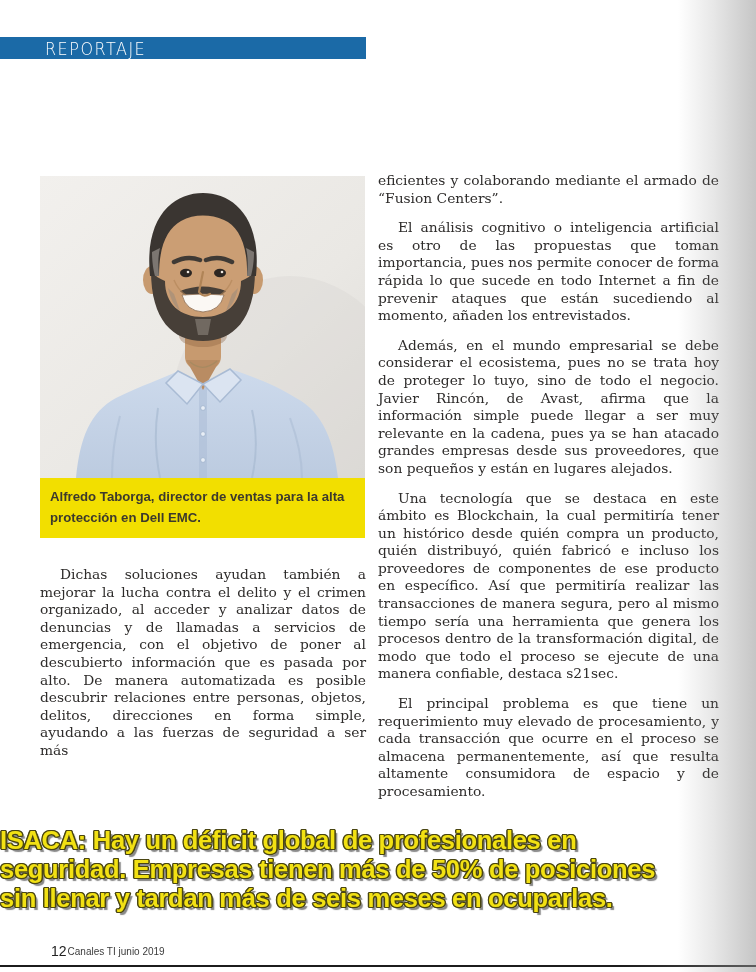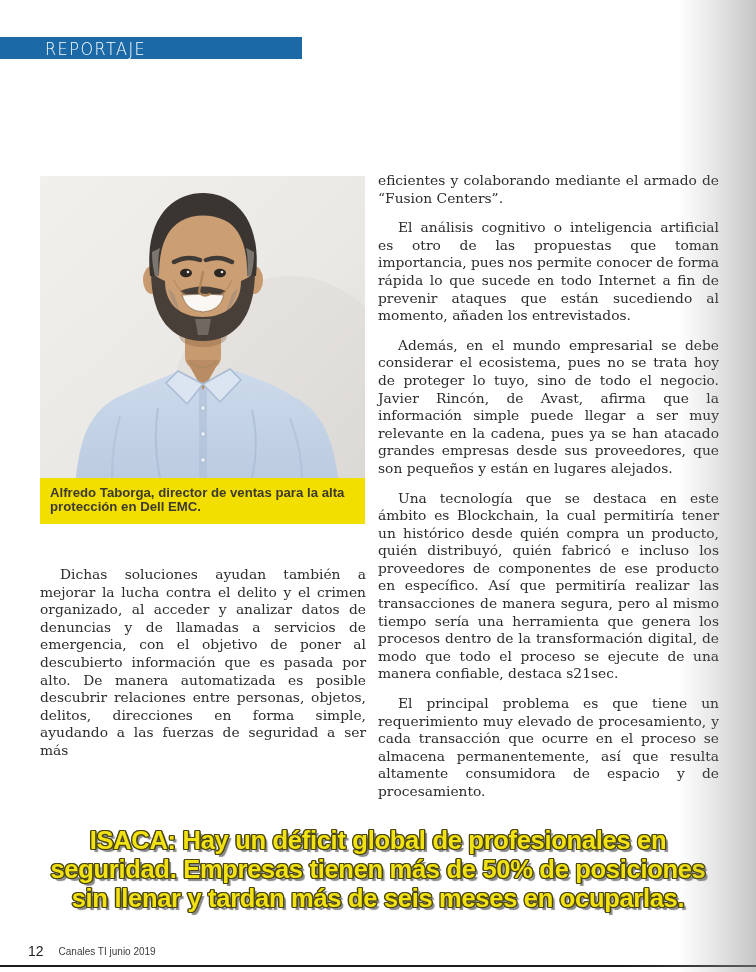--- a/index.html
+++ b/index.html
@@ -11,21 +11,21 @@
     font-family:"Liberation Sans",sans-serif;
   }
   
   .edge-shade{
     position:absolute;top:0;right:0;width:78px;height:100%;
     background:linear-gradient(to right, rgba(125,125,125,0) 0%, rgba(125,125,125,0.18) 45%, rgba(118,118,118,0.42) 100%);
     pointer-events:none;z-index:60;
   }
   
   .header-bar{
-    position:absolute;left:0;top:37px;width:302px;height:22px;
+    position:absolute;left:0;top:37px;width:366px;height:22px;
     background:#1b6aa7;
     display:flex;align-items:center;
     z-index:5;
   }
   .header-bar span{
     color:#ffffff;
     font-family:"DejaVu Sans",sans-serif;
     font-weight:300;
     font-size:16px;
     letter-spacing:1.5px;
@@ -41,57 +41,56 @@
   .photo svg{display:block;}
   
   .caption{
     position:absolute;left:40px;top:478px;width:325px;
     background:#f2df00;
     box-sizing:border-box;
     padding:8px 12px 10px 10px;
     color:#3d3a2c;
     font-weight:bold;
     font-size:13.2px;
-    line-height:14px;
+    line-height:21px;
     z-index:4;
   }
   
   .col{
     position:absolute;
     font-family:"DejaVu Serif","Liberation Serif",serif;
     color:#2e2c2b;
     font-size:13.8px;
     line-height:17.6px;
     text-align:justify;
   }
   .col-left{left:40px;top:566px;width:326px;}
   .col-right{left:378px;top:172px;width:341px;}
   .col p{margin:0 0 12px 0;}
   .col p.indent{text-indent:20px;}
   
   .banner{
     position:absolute;left:0;top:826px;width:756px;
-    text-align:center;
     font-weight:bold;
     font-size:25.5px;
     line-height:29px;
     letter-spacing:-0.3px;
     color:#f2e113;
     z-index:3;
     text-shadow:
       -1.4px 0 0 #4a4612, 1.4px 0 0 #4a4612,
       0 -1.4px 0 #4a4612, 0 1.4px 0 #4a4612,
       -1px -1px 0 #4a4612, 1px -1px 0 #4a4612,
       -1px 1px 0 #4a4612, 1px 1px 0 #4a4612,
       3px 3px 1px rgba(105,105,105,0.8);
   }
   
   .footer{
-    position:absolute;left:28px;top:941px;height:20px;
-    display:flex;align-items:center;gap:15px;
+    position:absolute;left:51px;top:941px;height:20px;
+    display:flex;align-items:center;gap:1px;
     color:#333333;z-index:5;
   }
   .footer .pagenum{font-size:14px;font-weight:500;color:#222;}
   .footer .mag{font-size:10px;color:#3c3c3c;}
   .bottom-rule{
     position:absolute;left:0;top:965px;width:100%;height:2px;
     background:linear-gradient(to right,#1c1c1c 0%,#1c1c1c 82%,#4a4a4a 100%);
     z-index:5;
   }
 </style>

